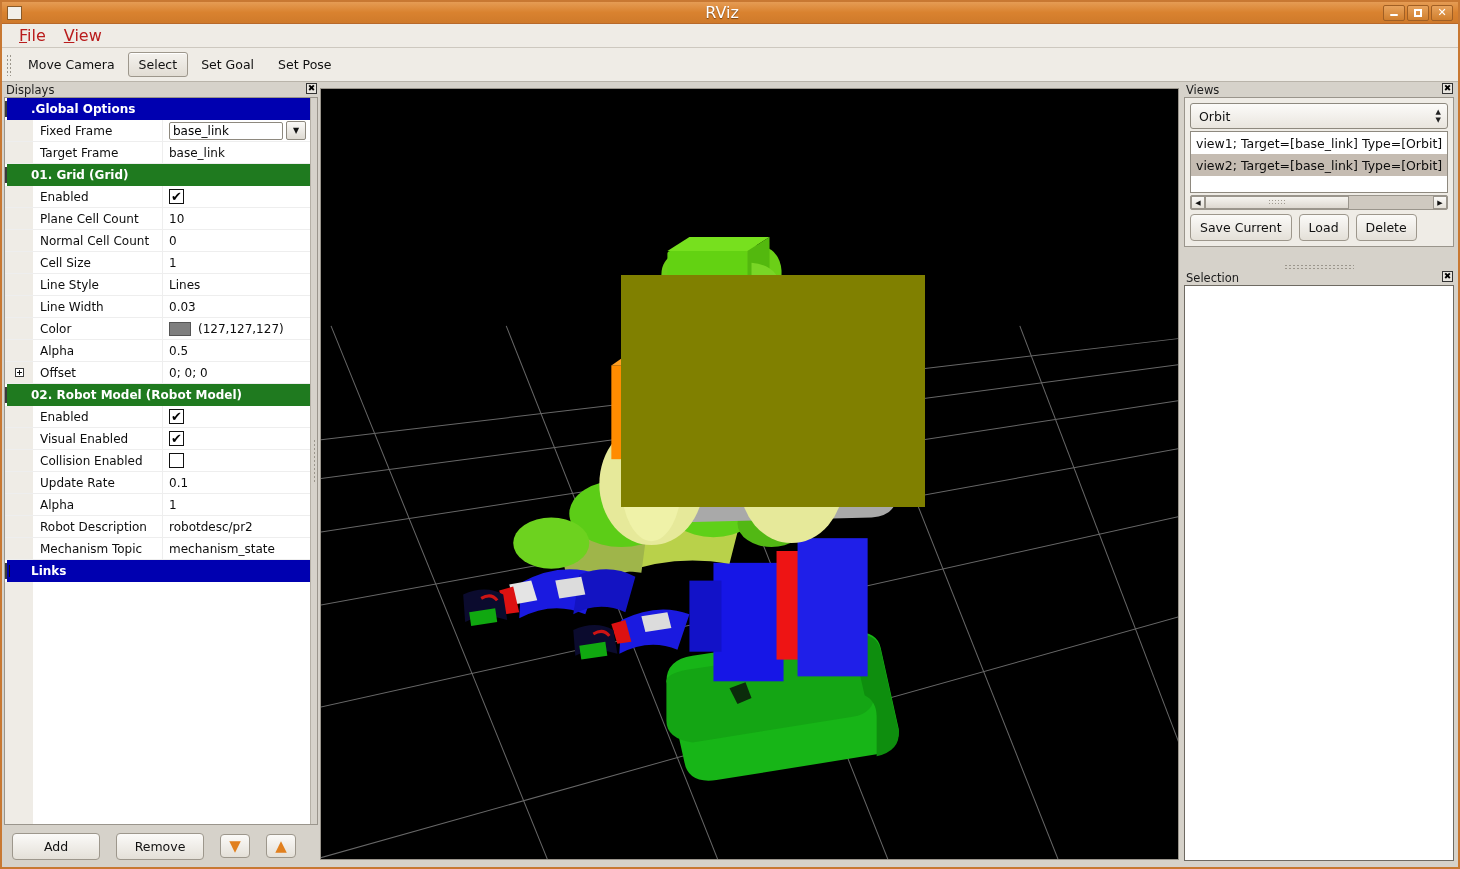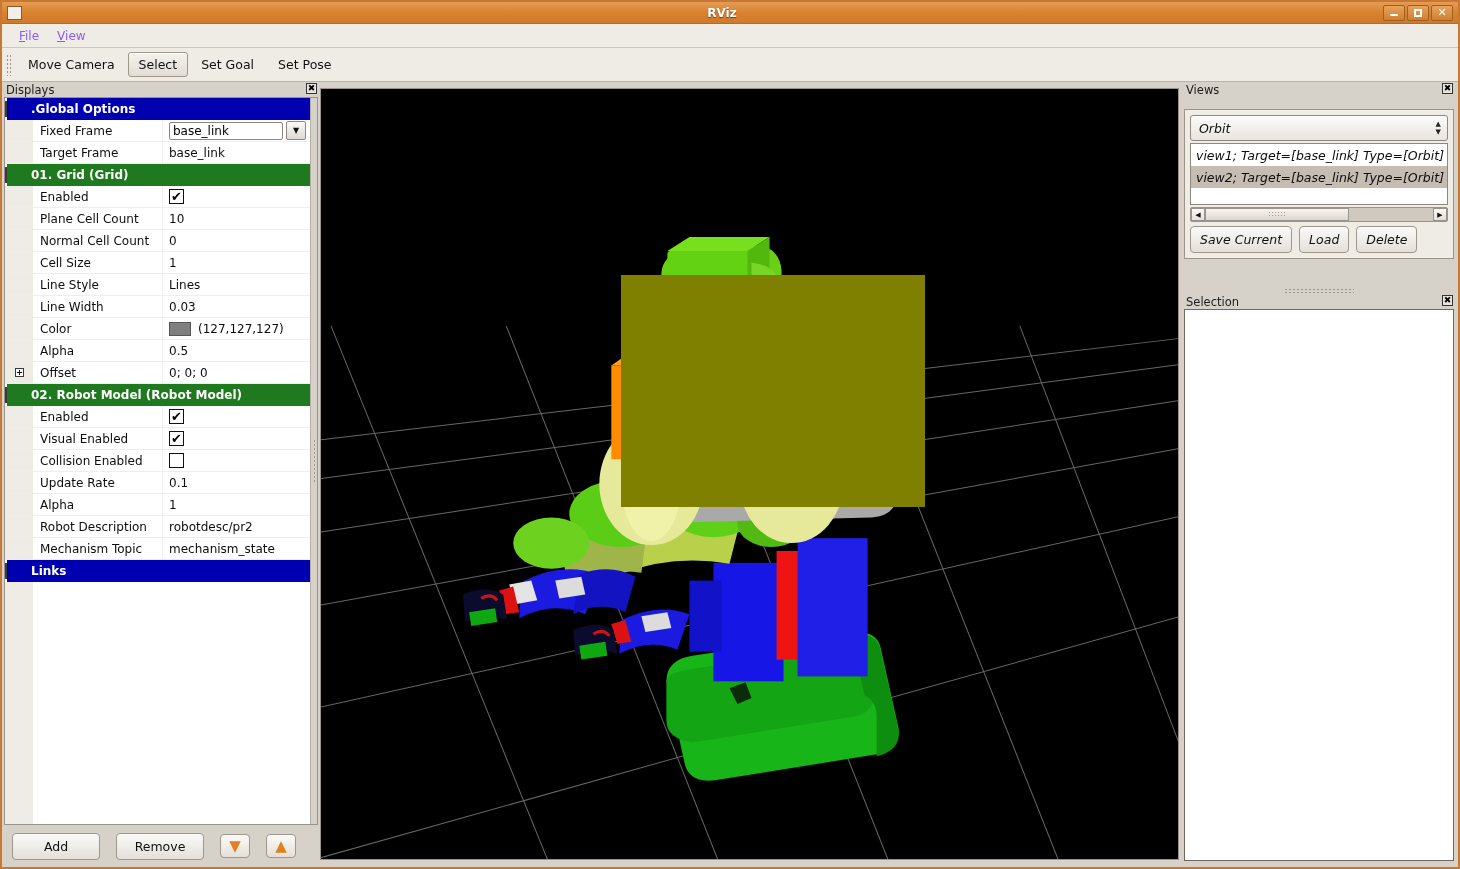--- a/index.html
+++ b/index.html
@@ -25,21 +25,21 @@
     position: relative;
     border-bottom: 1px solid #b8692a;
   }
   .tb-appicon {
     width: 15px; height: 14px; margin-left: 5px;
     background: #f2efe9;
     border: 1px solid #8a5a28;
   }
   .tb-title {
     position: absolute; left: 0; right: 16px; text-align: center;
-    font-weight: bold; font-size: 12px; color: #ffffff;
+    font-weight: normal; font-size: 16px; color: #ffffff;
     text-shadow: 0 1px 1px rgba(90,50,10,0.8);
     pointer-events: none;
   }
   .tb-buttons { margin-left: auto; display: flex; gap: 2px; padding-right: 5px; }
   .tb-btn {
     width: 22px; height: 16px;
     background: linear-gradient(to bottom, #e8a35d, #d07f2e);
     border: 1px solid #a05f24;
     border-radius: 2px;
     display: flex; align-items: center; justify-content: center;
@@ -51,21 +51,21 @@
 
   
   .menubar {
     height: 24px; flex: 0 0 24px;
     background: #efece6;
     display: flex; align-items: center;
     border-bottom: 1px solid #cdc8bf;
     padding-left: 8px;
   }
   .menu-item {
-    padding: 2px 9px; font-size: 12px; color: #8b5cf6;
+    padding: 2px 9px; font-size: 16px; color: #b91c1c;
   }
   .menu-item u { text-decoration: underline; }
 
   
   .toolbar {
     height: 34px; flex: 0 0 34px;
     background: #efece6;
     display: flex; align-items: center;
     border-bottom: 1px solid #b9b4aa;
     padding-left: 4px;
@@ -247,22 +247,22 @@
   
   .right-col {
     width: 276px; flex: 0 0 276px;
     display: flex; flex-direction: column;
     background: #d6d2ca;
     padding-right: 2px;
   }
   .views-panel { flex: 0 0 auto; display: flex; flex-direction: column; }
   .views-inner {
     border: 1px solid #9a958c; background: #efece6;
-    margin: 12px 2px; padding: 5px;
-    display: flex; flex-direction: column; gap: 2px; font-style: italic;
+    margin: 0 2px; padding: 5px;
+    display: flex; flex-direction: column; gap: 2px;
   }
   .spin-combo {
     height: 26px; display: flex; align-items: center;
     background: linear-gradient(to bottom, #fcfbf9, #e9e5de);
     border: 1px solid #8e897f; border-radius: 3px;
     padding-left: 8px; font-size: 12.5px; color: #111;
     position: relative;
   }
   .spin-combo .spin-arrows {
     position: absolute; right: 6px; top: 0; bottom: 0;

